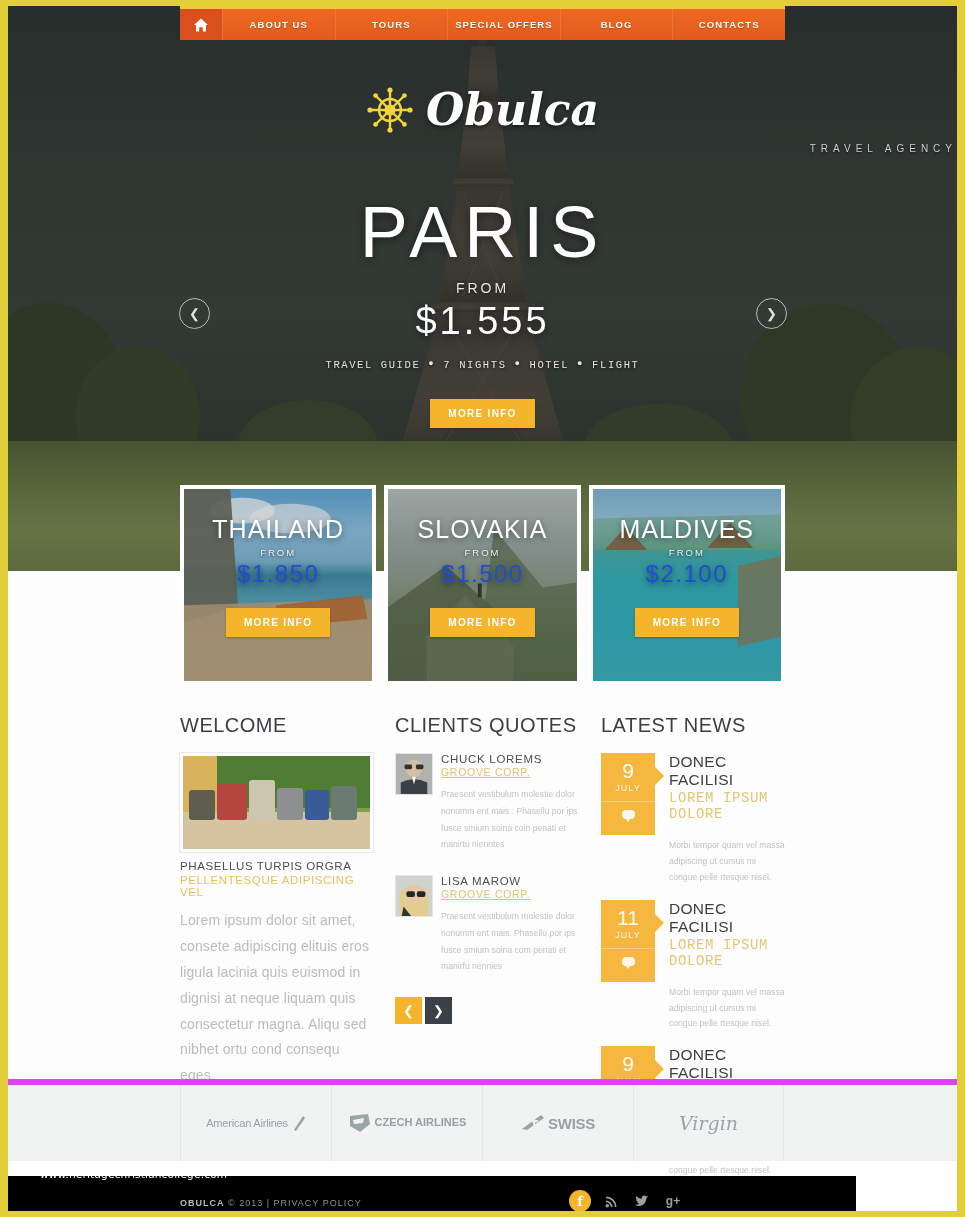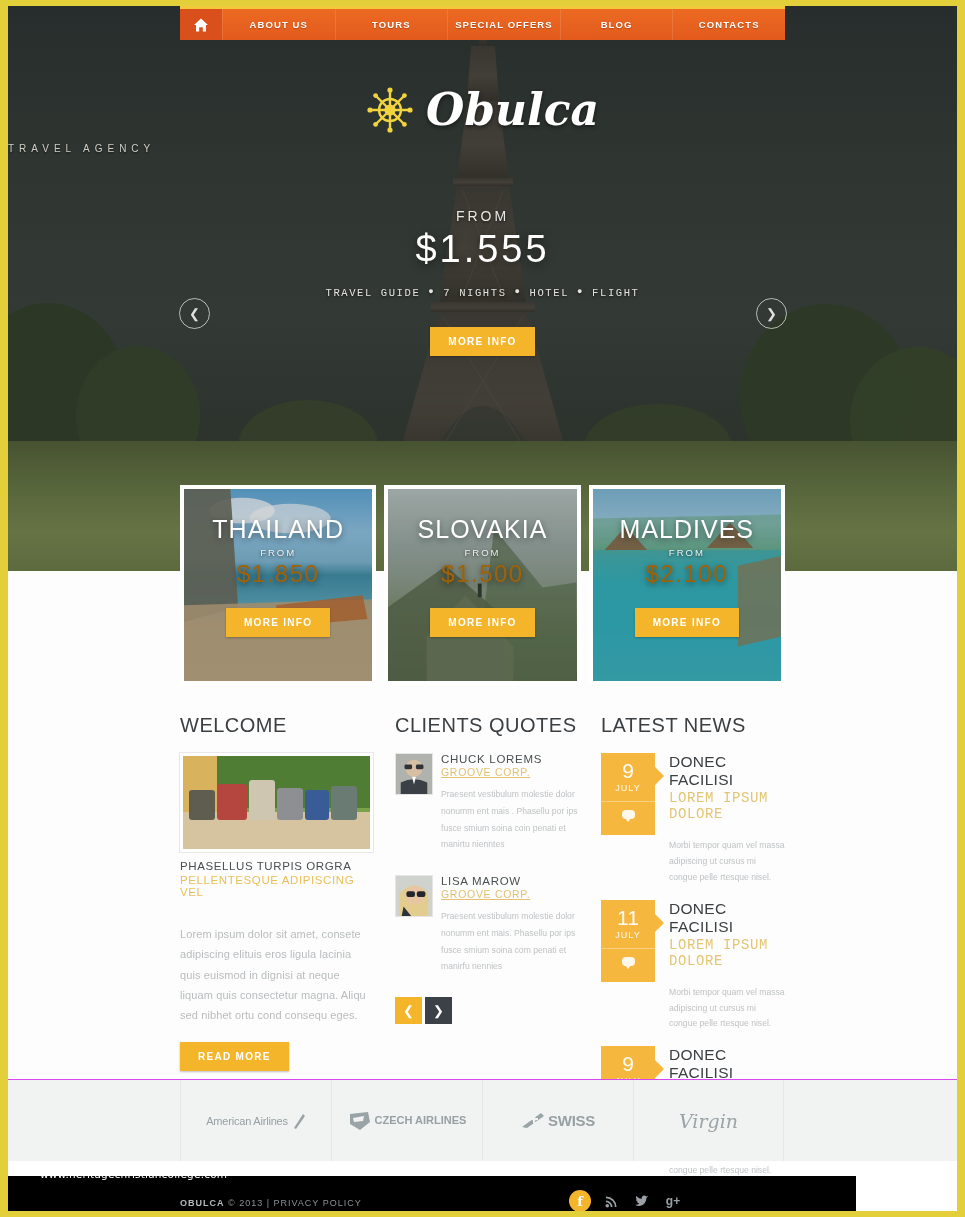--- a/index.html
+++ b/index.html
@@ -51,21 +51,21 @@
   .logo-row { display: flex; align-items: center; gap: 12px; }
   .logo-text {
     font-family: "DejaVu Serif", serif;
     font-style: italic;
     font-size: 44px; color: #fff; font-weight: 700;
     letter-spacing: 0px;
     text-shadow: 0 2px 4px rgba(0,0,0,.5);
   }
   .logo-sub {
     font-size: 10px; letter-spacing: 5px; color: #cfcfc6;
-    margin-top: -4px; text-align: left; width: 100%;
+    margin-top: -4px; text-align: right; width: 100%;
     text-shadow: 0 1px 2px rgba(0,0,0,.6);
   }
 
   .hero-center { position: absolute; left: 0; right: 0; top: 190px; text-align: center; }
   .hero-title {
     font-size: 72px; color: #fff; font-weight: 300; letter-spacing: 7px;
     line-height: 1; text-shadow: 0 2px 10px rgba(0,0,0,.45);
   }
   .hero-from {
     font-size: 14px; color: #e8e8e4; letter-spacing: 3px; margin-top: 12px;
@@ -133,21 +133,21 @@
   }
   .card-bg { position: absolute; inset: 0; }
   .card-shade { position: absolute; inset: 0; background: rgba(25,35,40,.18); }
   .card-body { position: absolute; left: 0; right: 0; top: 26px; text-align: center; }
   .card-title {
     font-size: 25px; color: #fff; font-weight: 300; letter-spacing: 1px;
     text-shadow: 0 2px 6px rgba(0,0,0,.45);
   }
   .card-from { font-size: 9.5px; letter-spacing: 2px; color: #f0f0ec; margin-top: 3px;
     text-shadow: 0 1px 3px rgba(0,0,0,.6); }
-  .card-price { font-size: 24px; color: #a16207; font-weight: 300; letter-spacing: 1.5px; margin-top: 2px;
+  .card-price { font-size: 24px; color: #1d4ed8; font-weight: 300; letter-spacing: 1.5px; margin-top: 2px;
     text-shadow: 0 2px 6px rgba(0,0,0,.5); }
   .card-cta { margin-top: 20px; }
 
   
   .bg-thailand {
     background:
       linear-gradient(180deg, #5fa8d8 0%, #8fc4e4 22%, #7fb8d4 38%, #3f8fa8 45%, #56a3ba 58%, #b9a98c 70%, #c9bda4 100%);
   }
   
   .bg-slovakia {
@@ -175,21 +175,21 @@
   }
   .welcome-img {
     width: 193px; height: 99px; border: 3px solid #fff;
     box-shadow: 0 0 0 1px #e8e8e8;
     background: linear-gradient(180deg, #6d9a44 0%, #7fae4e 30%, #c8a877 55%, #d8c49b 100%);
     position: relative; overflow: hidden;
   }
   .wel-h1 { font-size: 11.5px; color: #4a4f52; letter-spacing: .6px; margin-top: 8px; }
   .wel-h2 { font-size: 11.5px; color: #e8c05a; letter-spacing: .6px; margin-top: 2px; }
   .body-text {
-    font-size: 11px; line-height: 1.85; color: #b9bcbe; margin-top: 26px; letter-spacing: .1px;
+    font-size: 14px; line-height: 1.85; color: #b9bcbe; margin-top: 10px; letter-spacing: .1px;
   }
   .read-more { margin-top: 16px; }
 
   
   .quote { display: flex; gap: 8px; margin-bottom: 22px; }
   .avatar { width: 38px; height: 42px; flex: none; border: 1px solid #e6e6e6; overflow: hidden; background: #b9b9b4; }
   .q-name { font-size: 11.5px; color: #4a4f52; letter-spacing: .7px; }
   .q-corp { font-size: 10.5px; color: #e2c271; letter-spacing: .7px; margin-top: 1px; text-decoration: underline; }
   .q-text { font-size: 8.6px; line-height: 1.95; color: #bfc2c4; margin-top: 8px; }
   .q-nav { display: flex; gap: 3px; margin-top: 4px; }
@@ -225,21 +225,21 @@
     border-top: 4px solid #fff;
   }
   .n-title { font-size: 15.5px; color: #3b3f42; letter-spacing: .3px; font-weight: 400; }
   .n-sub { font-size: 14px; color: #e3c573; letter-spacing: .6px; margin-top: 1px; font-family: Liberation Mono, monospace; }
   .n-text { font-size: 8.6px; line-height: 1.85; color: #bfc2c4; margin-top: 16px; }
 
   
   .partners {
     position: absolute; left: 0; top: 1073px; width: 949px; height: 82px;
     background: #f1f3f2; display: flex;
-    border-top: 1px solid #d946ef;
+    border-top: 6px solid #d946ef;
   }
   .p-spacer { width: 172px; }
   .p-cell {
     width: 151px; display: flex; align-items: center; justify-content: center;
     border-left: 1px solid #e4e7e6;
     color: #97a0a3; cursor: pointer;
   }
   .p-last { border-right: 1px solid #e4e7e6; }
 
   
@@ -336,20 +336,21 @@
             <circle cx="38.4" cy="9.6" r="2.4"></circle>
               <circle cx="9.6" cy="38.4" r="2.4"></circle>
           </g>
         </svg>
         <div class="logo-text">Obulca</div>
       </div>
       <div class="logo-sub">TRAVEL AGENCY</div>
     </div>
 
     <div class="hero-center">
+      <div class="hero-title">PARIS</div>
       <div class="hero-from">FROM</div>
       <div class="hero-price">$1.555</div>
       <div class="hero-feats"><span>TRAVEL GUIDE</span><span class="dot">●</span><span>7 NIGHTS</span><span class="dot">●</span><span>HOTEL</span><span class="dot">●</span><span>FLIGHT</span></div>
       <div class="hero-cta">
         <button class="btn-amber">MORE INFO</button>
       </div>
     </div>
 
     <div class="arrow-nav arrow-left">
       <span>❮</span>

